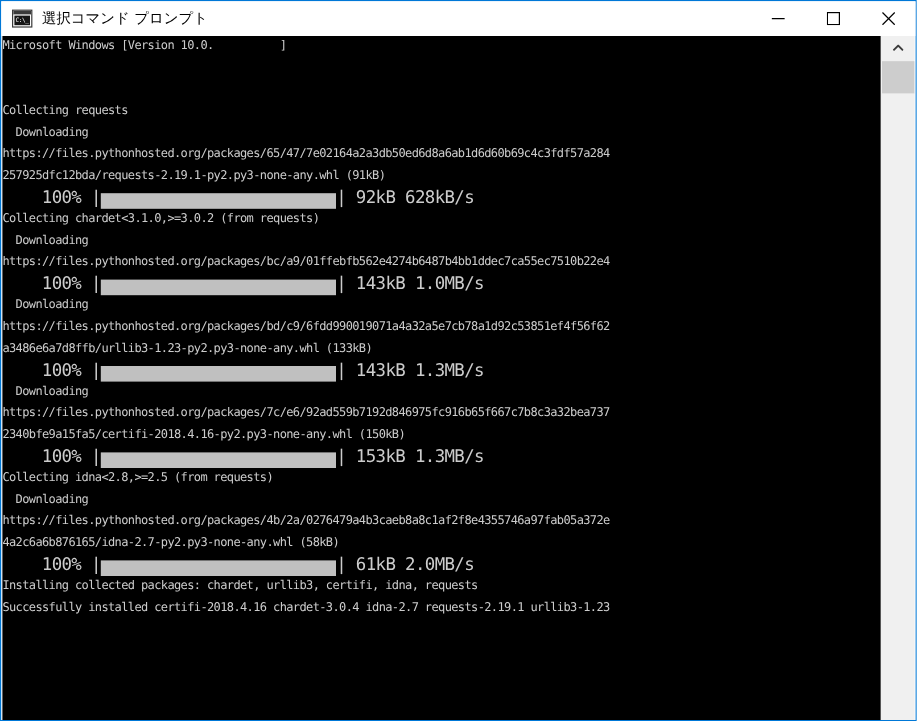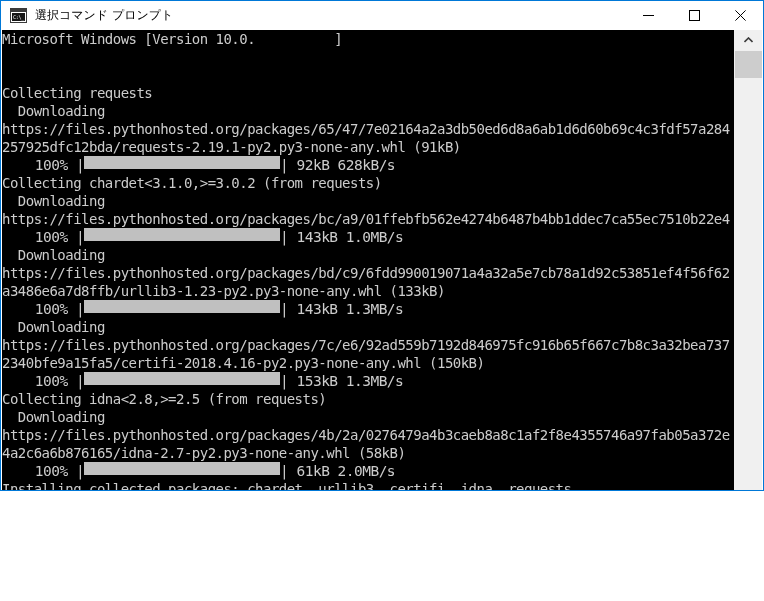--- a/index.html
+++ b/index.html
@@ -8,21 +8,21 @@
     background: #ffffff;
   }
   body {
     font-family: "DejaVu Sans", sans-serif;
     -webkit-font-smoothing: none;
   }
 
   #window {
     position: relative;
     width: 764px;
-    height: 491px;
+    height: 601px;
     box-sizing: border-box;
     border: 1px solid #0078d7;
     background: #ffffff;
     overflow: hidden;
   }
 
   
   #titlebar {
     position: absolute;
     left: 0; top: 0;
@@ -104,36 +104,36 @@
     overflow: hidden;
   }
   #console-inner {
     position: absolute;
     left: 0;
     top: 0;
     padding-left: 0px;
   }
   .line {
     font-family: "DejaVu Sans Mono", "Liberation Mono", monospace;
-    font-size: 14px;
+    font-size: 10px;
     line-height: 18px;
     height: 18px;
     color: #cccccc;
     white-space: pre;
     letter-spacing: -0.52px;
     margin: 0;
   }
   .line.blank { color: transparent; }
 
   
   .pline {
     height: 18px;
     line-height: 18px;
     display: flex;
-    align-items: flex-start;
+    align-items: flex-end;
     white-space: pre;
     font-family: "DejaVu Sans Mono", "Liberation Mono", monospace;
     font-size: 14.5px;
     letter-spacing: -0.52px;
     color: #cccccc;
   }
   .pbar {
     display: inline-block;
     height: 13px;
     background: #c0c0c0;

